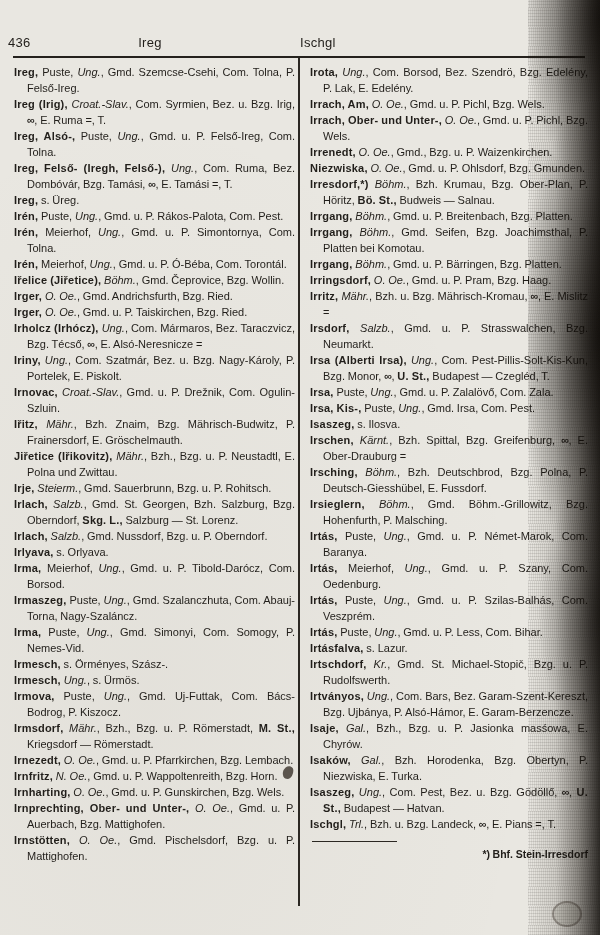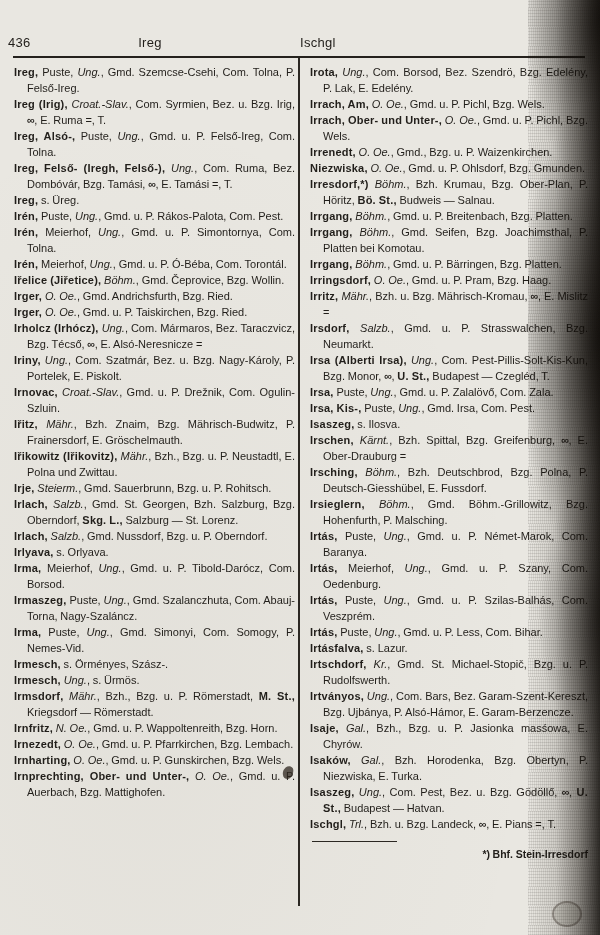--- a/index.html
+++ b/index.html
@@ -76,35 +76,37 @@
       <p class="entry"><b>Irén,</b><span> Puste, </span><i>Ung.</i><span>, Gmd. u. P. Rákos-Palota, Com. Pest.</span></p>
       <p class="entry"><b>Irén,</b><span> Meierhof, </span><i>Ung.</i><span>, Gmd. u. P. Simontornya, Com. Tolna.</span></p>
       <p class="entry"><b>Irén,</b><span> Meierhof, </span><i>Ung.</i><span>, Gmd. u. P. Ó-Béba, Com. Torontál.</span></p>
       <p class="entry"><b>Iřelice (Jiřetice),</b><span> </span><i>Böhm.</i><span>, Gmd. Čeprovice, Bzg. Wollin.</span></p>
       <p class="entry"><b>Irger,</b><span> </span><i>O. Oe.</i><span>, Gmd. Andrichsfurth, Bzg. Ried.</span></p>
       <p class="entry"><b>Irger,</b><span> </span><i>O. Oe.</i><span>, Gmd. u. P. Taiskirchen, Bzg. Ried.</span></p>
       <p class="entry"><b>Irholcz (Irhócz),</b><span> </span><i>Ung.</i><span>, Com. Mármaros, Bez. Taraczvicz, Bzg. Técső, </span><span class="horn">∞</span><span>, E. Alsó-Neresnicze =</span></p>
       <p class="entry"><b>Iriny,</b><span> </span><i>Ung.</i><span>, Com. Szatmár, Bez. u. Bzg. Nagy-Károly, P. Portelek, E. Piskolt.</span></p>
       <p class="entry"><b>Irnovac,</b><span> </span><i>Croat.-Slav.</i><span>, Gmd. u. P. Drežnik, Com. Ogulin-Szluin.</span></p>
       <p class="entry"><b>Iřitz,</b><span> </span><i>Mähr.</i><span>, Bzh. Znaim, Bzg. Mährisch-Budwitz, P. Frainersdorf, E. Gröschelmauth.</span></p>
-      <p class="entry"><b>Iřikowitz (Iřikovitz),</b><span> </span><i>Mähr.</i><span>, Bzh., Bzg. u. P. Neustadtl, E. Polna und Zwittau.</span></p>
+      <p class="entry"><b>Jiřetice (Iřikovitz),</b><span> </span><i>Mähr.</i><span>, Bzh., Bzg. u. P. Neustadtl, E. Polna und Zwittau.</span></p>
       <p class="entry"><b>Irje,</b><span> </span><i>Steierm.</i><span>, Gmd. Sauerbrunn, Bzg. u. P. Rohitsch.</span></p>
       <p class="entry"><b>Irlach,</b><span> </span><i>Salzb.</i><span>, Gmd. St. Georgen, Bzh. Salzburg, Bzg. Oberndorf, </span><b>Skg. L.,</b><span> Salzburg — St. Lorenz.</span></p>
       <p class="entry"><b>Irlach,</b><span> </span><i>Salzb.</i><span>, Gmd. Nussdorf, Bzg. u. P. Oberndorf.</span></p>
       <p class="entry"><b>Irlyava,</b><span> s. Orlyava.</span></p>
       <p class="entry"><b>Irma,</b><span> Meierhof, </span><i>Ung.</i><span>, Gmd. u. P. Tibold-Darócz, Com. Borsod.</span></p>
       <p class="entry"><b>Irmaszeg,</b><span> Puste, </span><i>Ung.</i><span>, Gmd. Szalanczhuta, Com. Abauj-Torna, Nagy-Szaláncz.</span></p>
       <p class="entry"><b>Irma,</b><span> Puste, </span><i>Ung.</i><span>, Gmd. Simonyi, Com. Somogy, P. Nemes-Vid.</span></p>
       <p class="entry"><b>Irmesch,</b><span> s. Örményes, Szász-.</span></p>
       <p class="entry"><b>Irmesch,</b><span> </span><i>Ung.</i><span>, s. Ürmös.</span></p>
+      <p class="entry"><b>Irmova,</b><span> Puste, </span><i>Ung.</i><span>, Gmd. Uj-Futtak, Com. Bács-Bodrog, P. Kiszocz.</span></p>
       <p class="entry"><b>Irmsdorf,</b><span> </span><i>Mähr.</i><span>, Bzh., Bzg. u. P. Römerstadt, </span><b>M. St.,</b><span> Kriegsdorf — Römerstadt.</span></p>
+      <p class="entry"><b>Irnezedt,</b><span> </span><i>O. Oe.</i><span>, Gmd. u. P. Pfarrkirchen, Bzg. Lembach.</span></p>
       <p class="entry"><b>Irnfritz,</b><span> </span><i>N. Oe.</i><span>, Gmd. u. P. Wappoltenreith, Bzg. Horn.</span></p>
-      <p class="entry"><b>Irnezedt,</b><span> </span><i>O. Oe.</i><span>, Gmd. u. P. Pfarrkirchen, Bzg. Lembach.</span></p>
       <p class="entry"><b>Irnharting,</b><span> </span><i>O. Oe.</i><span>, Gmd. u. P. Gunskirchen, Bzg. Wels.</span></p>
       <p class="entry"><b>Irnprechting, Ober- und Unter-,</b><span> </span><i>O. Oe.</i><span>, Gmd. u. P. Auerbach, Bzg. Mattighofen.</span></p>
+      <p class="entry"><b>Irnstötten,</b><span> </span><i>O. Oe.</i><span>, Gmd. Pischelsdorf, Bzg. u. P. Mattighofen.</span></p>
     </div>
 
   <div class="col col-right">
     <div>
         <p class="entry"><b>Irota,</b><span> </span><i>Ung.</i><span>, Com. Borsod, Bez. Szendrö, Bzg. Edelény, P. Lak, E. Edelény.</span></p>
         <p class="entry"><b>Irrach, Am,</b><span> </span><i>O. Oe.</i><span>, Gmd. u. P. Pichl, Bzg. Wels.</span></p>
         <p class="entry"><b>Irrach, Ober- und Unter-,</b><span> </span><i>O. Oe.</i><span>, Gmd. u. P. Pichl, Bzg. Wels.</span></p>
         <p class="entry"><b>Irrenedt,</b><span> </span><i>O. Oe.</i><span>, Gmd., Bzg. u. P. Waizenkirchen.</span></p>
         <p class="entry"><b>Niezwiska,</b><span> </span><i>O. Oe.</i><span>, Gmd. u. P. Ohlsdorf, Bzg. Gmunden.</span></p>
         <p class="entry"><b>Irresdorf,*)</b><span> </span><i>Böhm.</i><span>, Bzh. Krumau, Bzg. Ober-Plan, P. Höritz, </span><b>Bö. St.,</b><span> Budweis — Salnau.</span></p>

